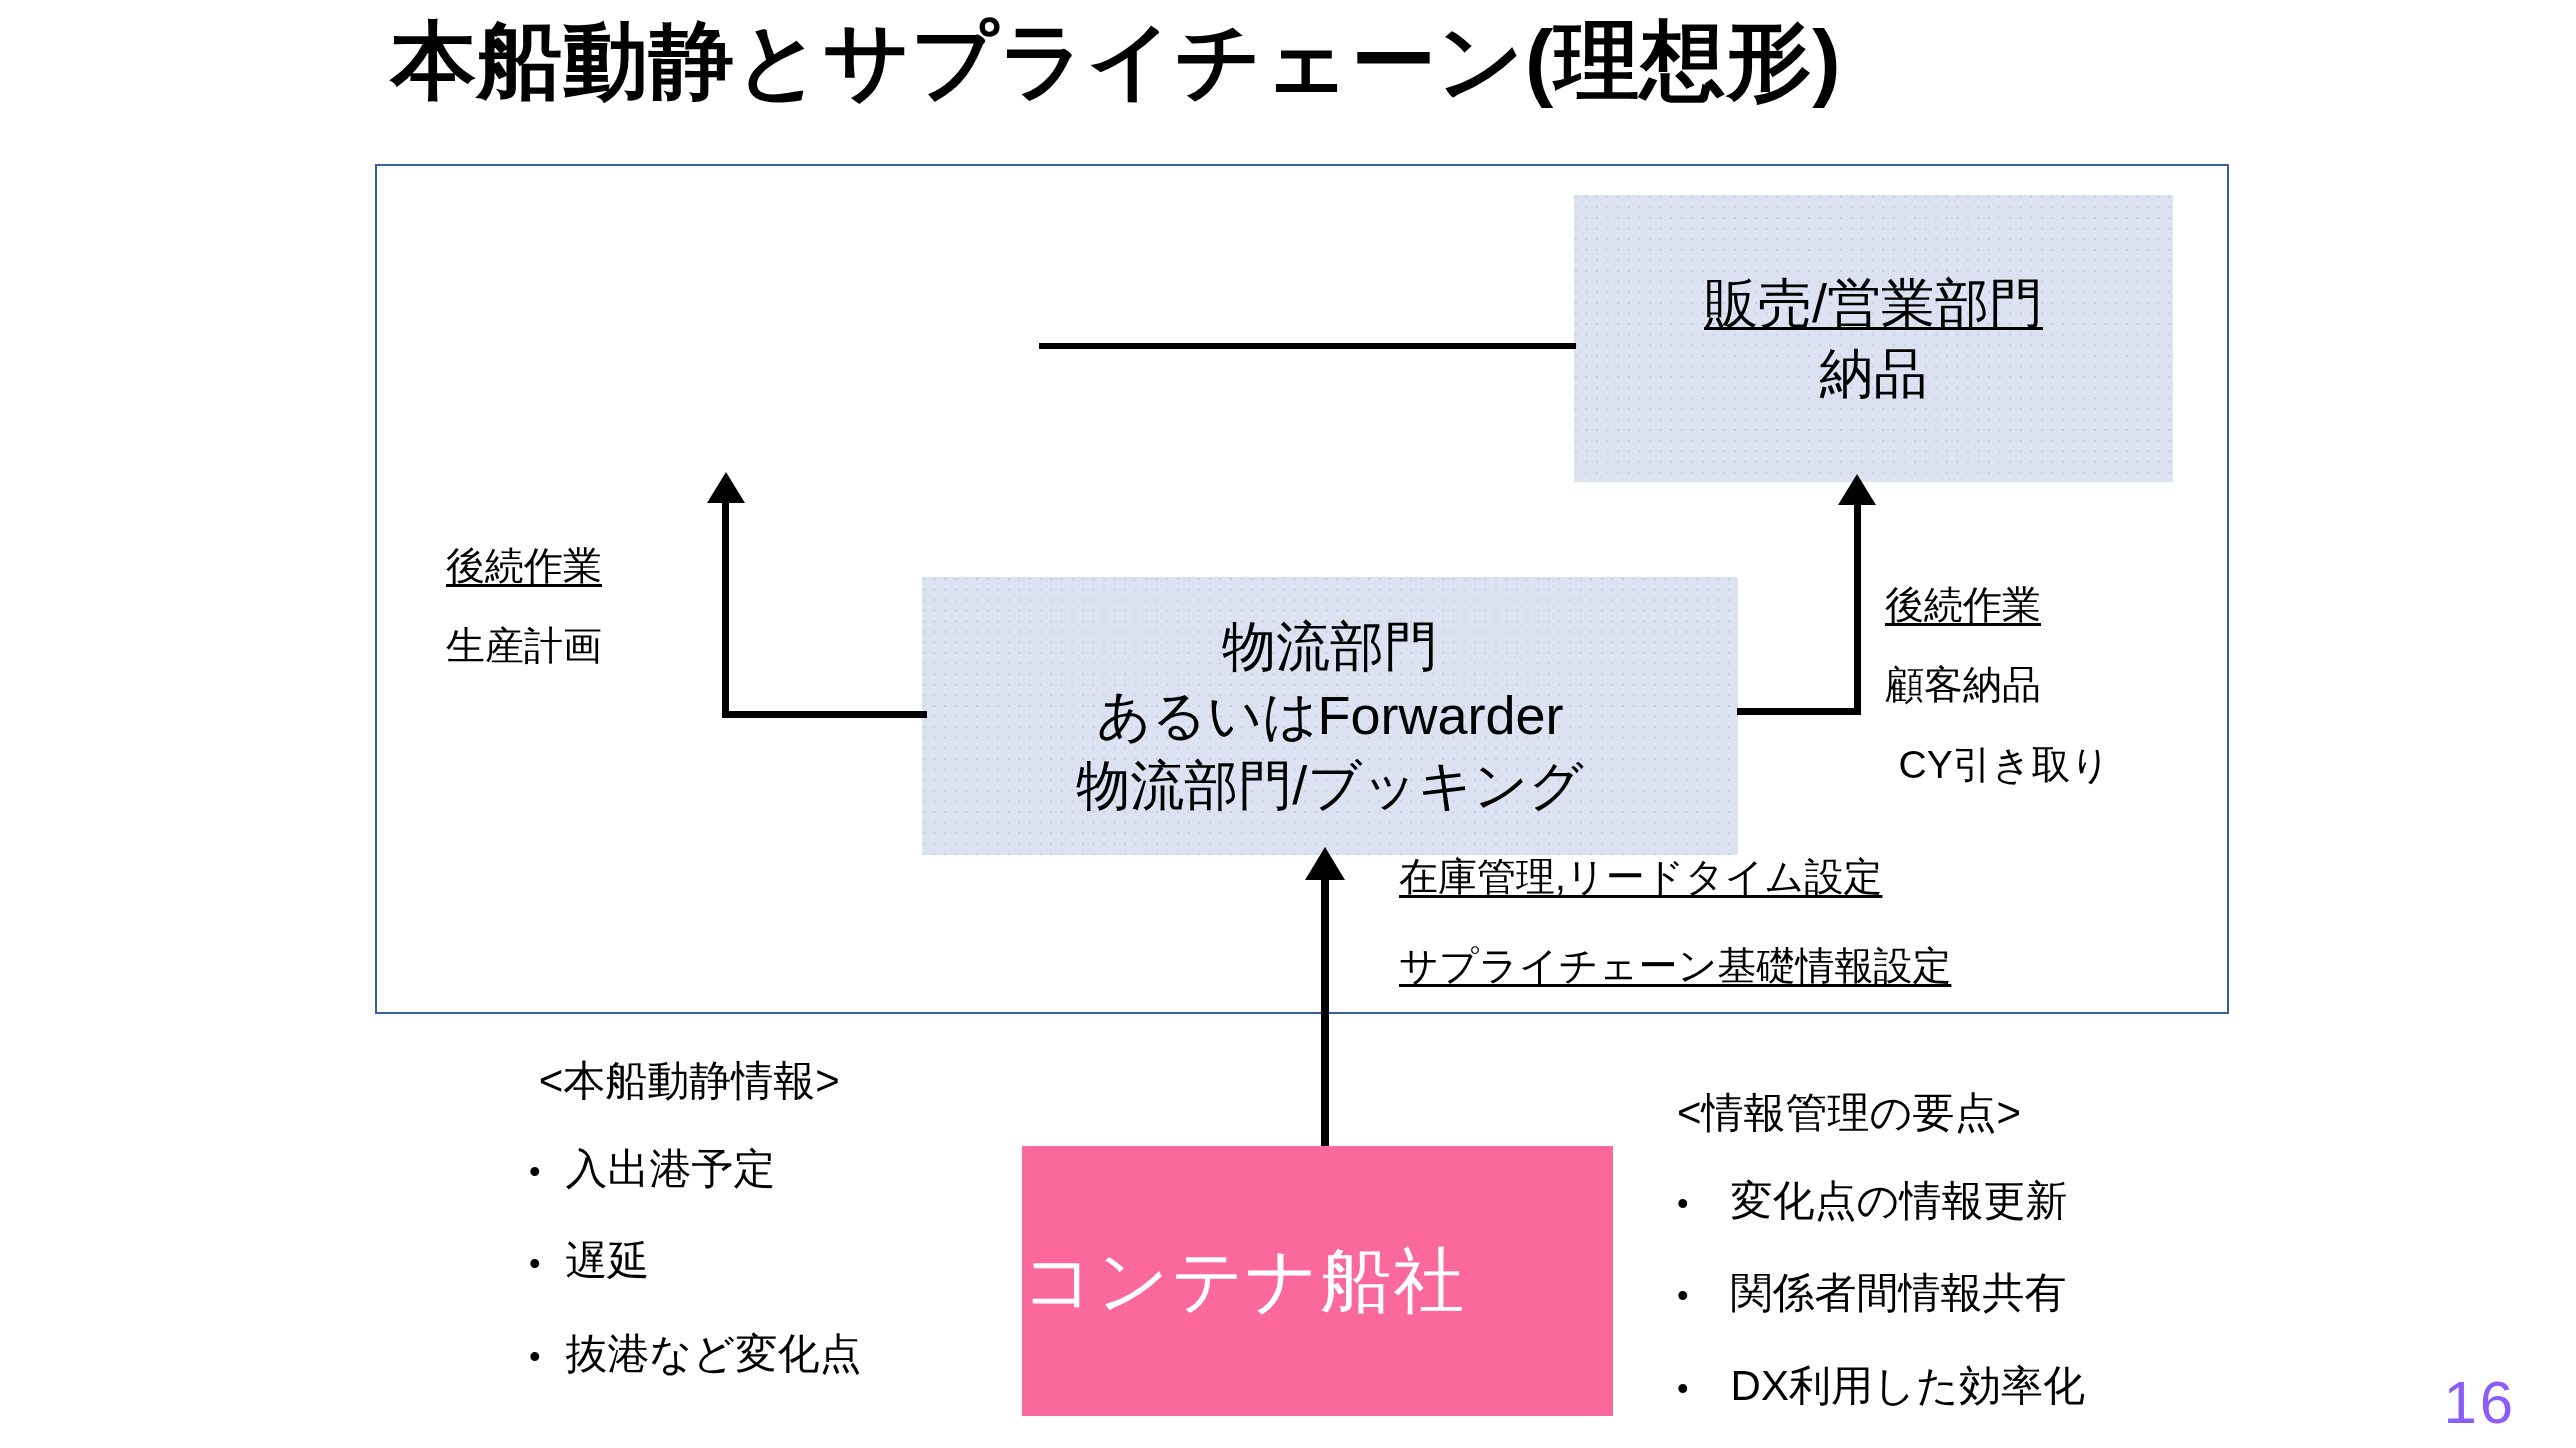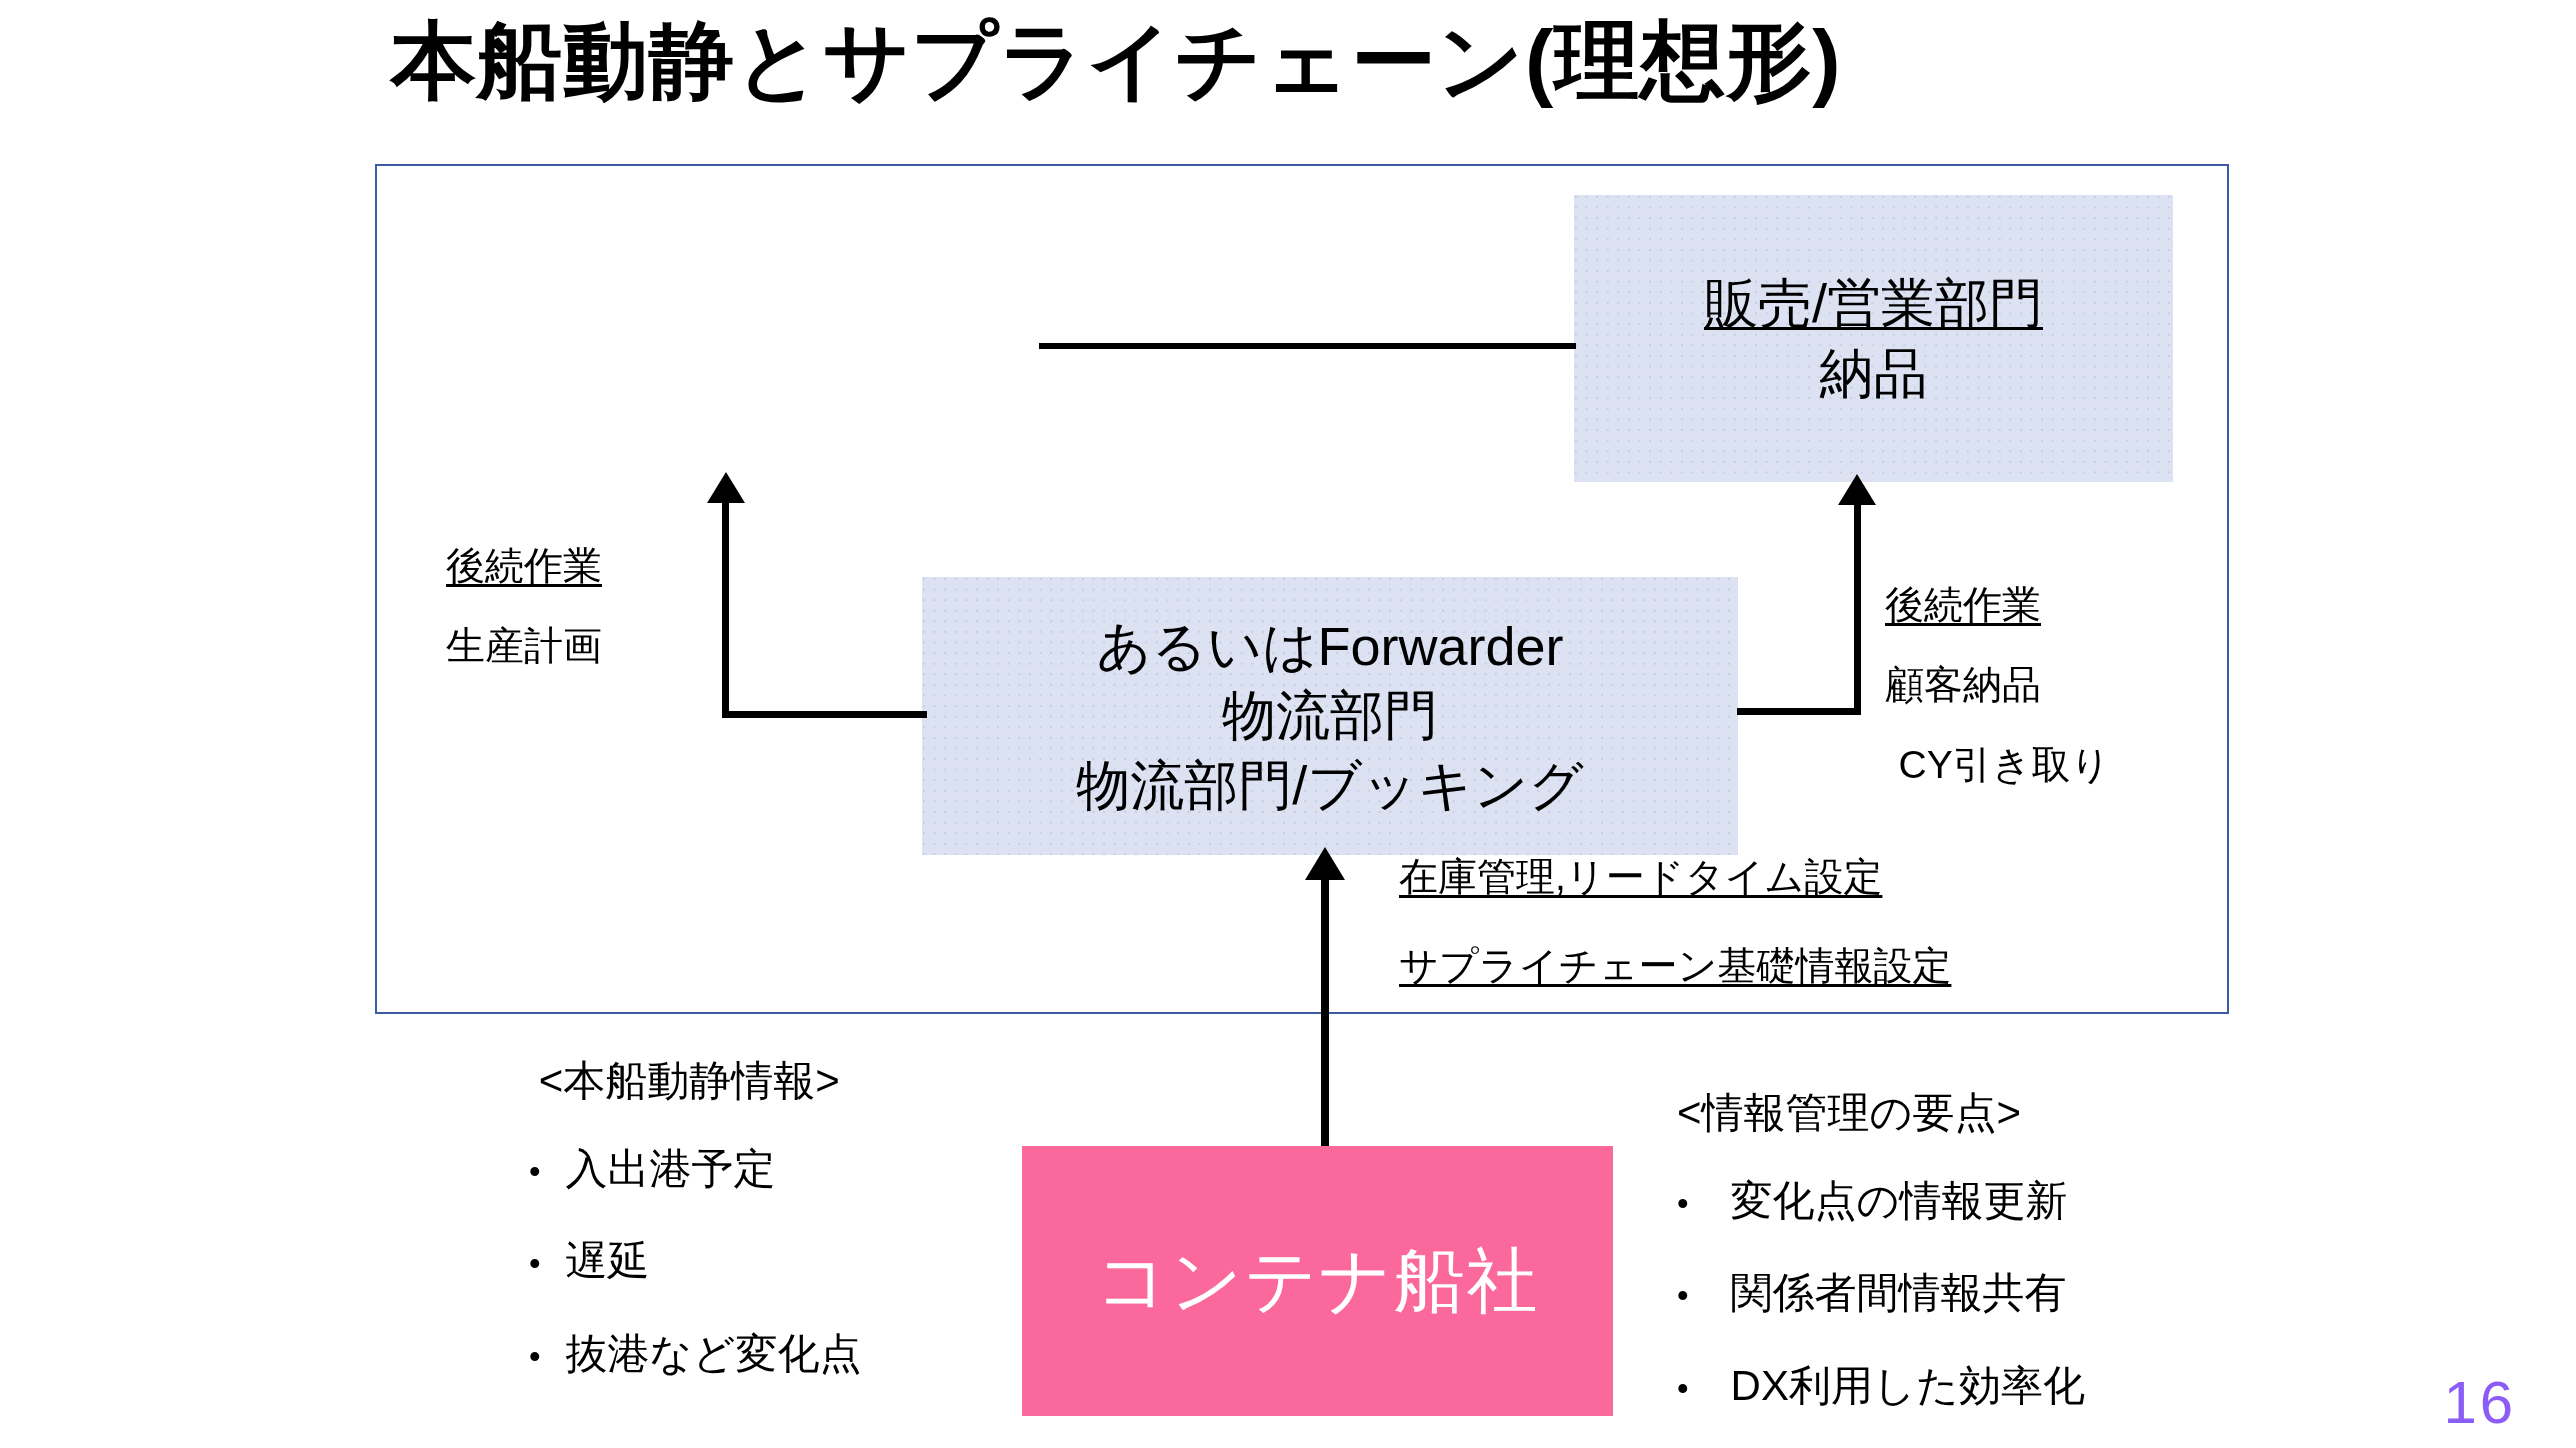--- a/index.html
+++ b/index.html
@@ -91,21 +91,21 @@
   
   #box-carrier {
     position: absolute;
     left: 1022px;
     top: 1146px;
     width: 591px;
     height: 270px;
     background: #fb689c;
     display: flex;
     align-items: center;
-    justify-content: center;
+    justify-content: flex-start;
   }
   #box-carrier .carrier-label {
     font-size: 71px;
     color: #ffffff;
     white-space: nowrap;
     letter-spacing: 1.9px;
   }
 
   
   .conn {
@@ -259,22 +259,22 @@
 
   <div id="diagram-frame"></div>
 
 
   <div class="proc-box" id="box-sales">
     <div class="proc-line u">販売/営業部門</div>
     <div class="proc-line">納品</div>
   </div>
 
   <div class="proc-box" id="box-logistics">
+    <div class="proc-line">物流部門</div>
     <div class="proc-line">あるいはForwarder</div>
-    <div class="proc-line">物流部門</div>
     <div class="proc-line">物流部門/ブッキング</div>
   </div>
 
   <div class="conn" id="conn-top"></div>
 
   <div class="conn" id="conn-left-h"></div>
   <div class="conn" id="conn-left-v"></div>
   <div id="arrow-left-head"></div>
 
   <div class="conn" id="conn-right-h"></div>

